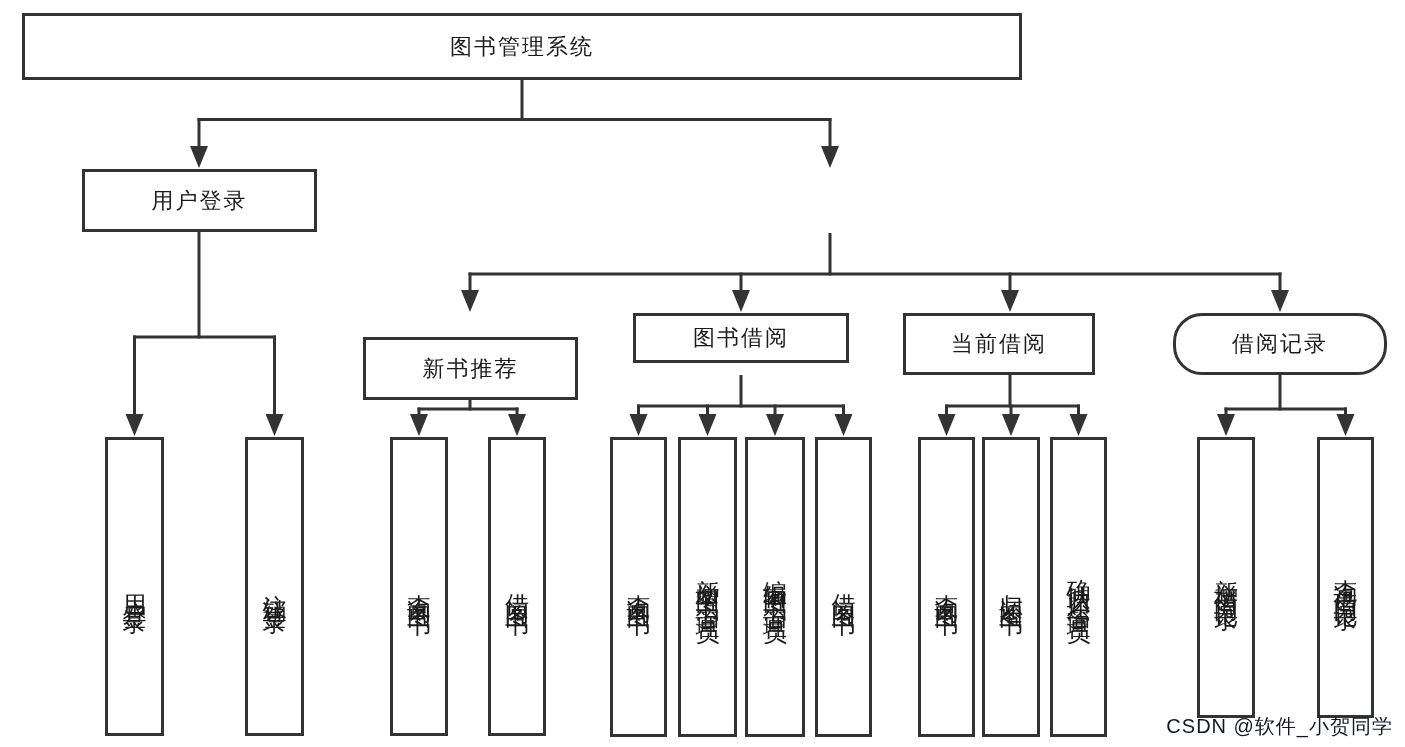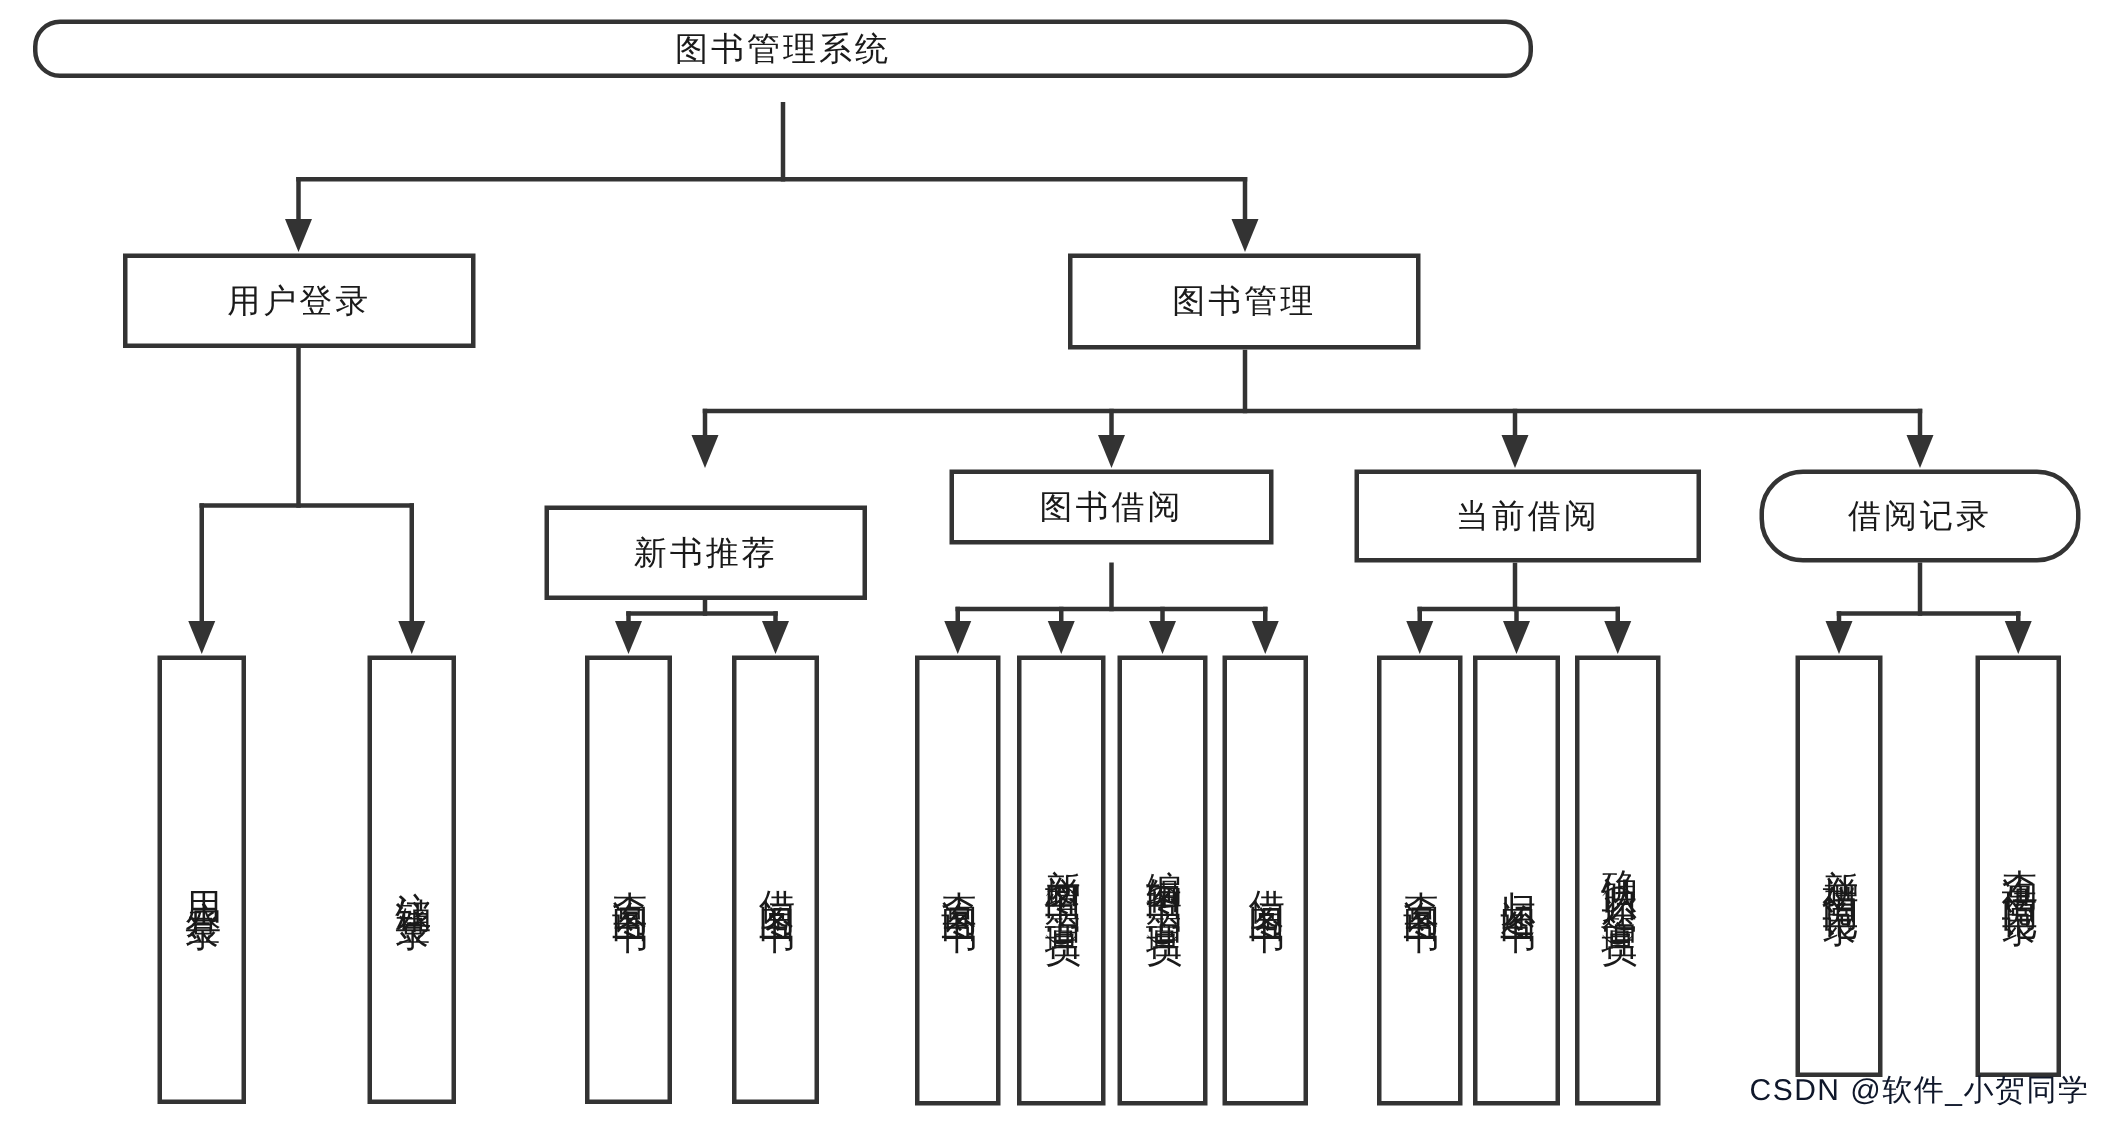--- a/index.html
+++ b/index.html
@@ -38,26 +38,26 @@
   }
   .v-label {
     writing-mode: vertical-rl;
     text-orientation: mixed;
     font-size: 24px;
     letter-spacing: 6px;
     line-height: 1;
   }
 
   
-  #n-root   { left: 22px;   top: 13px;  width: 1000px; height: 39px; border-radius: 18px; }
+  #n-root   { left: 22px;   top: 13px;  width: 1000px; height: 67px; }
   #n-l2-0   { left: 82px;   top: 169px; width: 235px;  height: 63px; }
   #n-l2-1   { left: 712px;  top: 169px; width: 235px;  height: 64px; }
   #n-l3-0   { left: 363px;  top: 313px; width: 215px;  height: 63px; margin-top: 24px; }
   #n-l3-1   { left: 633px;  top: 313px; width: 216px;  height: 50px; }
-  #n-l3-2   { left: 903px;  top: 313px; width: 231px;  height: 62px; }
+  #n-l3-2   { left: 903px;  top: 313px; width: 192px;  height: 62px; }
   #n-l3-3   { left: 1173px; top: 313px; width: 214px;  height: 62px; border-radius: 29px; }
   #n-leaf-0  { left: 105px;  top: 437px; width: 59px; height: 299px; }
   #n-leaf-1  { left: 245px;  top: 437px; width: 59px; height: 299px; }
   #n-leaf-2  { left: 390px;  top: 437px; width: 58px; height: 299px; }
   #n-leaf-3  { left: 488px;  top: 437px; width: 58px; height: 299px; }
   #n-leaf-4  { left: 610px;  top: 437px; width: 57px; height: 300px; }
   #n-leaf-5  { left: 678px;  top: 437px; width: 59px; height: 300px; }
   #n-leaf-6  { left: 745px;  top: 437px; width: 60px; height: 300px; }
   #n-leaf-7  { left: 815px;  top: 437px; width: 57px; height: 300px; }
   #n-leaf-8  { left: 918px;  top: 437px; width: 57px; height: 300px; }
@@ -157,23 +157,20 @@
     </g>
   </svg>
 
   <div class="node" id="n-root">
     <span class="h-label">图书管理系统</span>
   </div>
 
   <div class="node" id="n-l2-0">
     <span class="h-label">用户登录</span>
   </div>
-  <div class="node" id="n-l2-1">
-    <span class="h-label">图书管理</span>
-  </div>
 
   <div class="node" id="n-l3-0">
     <span class="h-label">新书推荐</span>
   </div>
   <div class="node" id="n-l3-1">
     <span class="h-label">图书借阅</span>
   </div>
   <div class="node" id="n-l3-2">
     <span class="h-label">当前借阅</span>
   </div>

